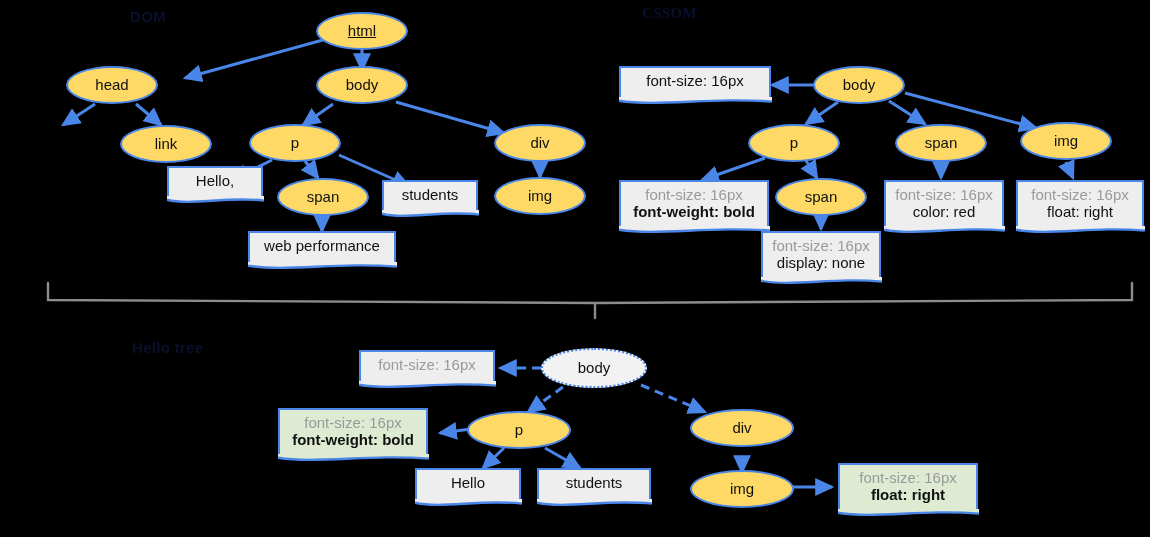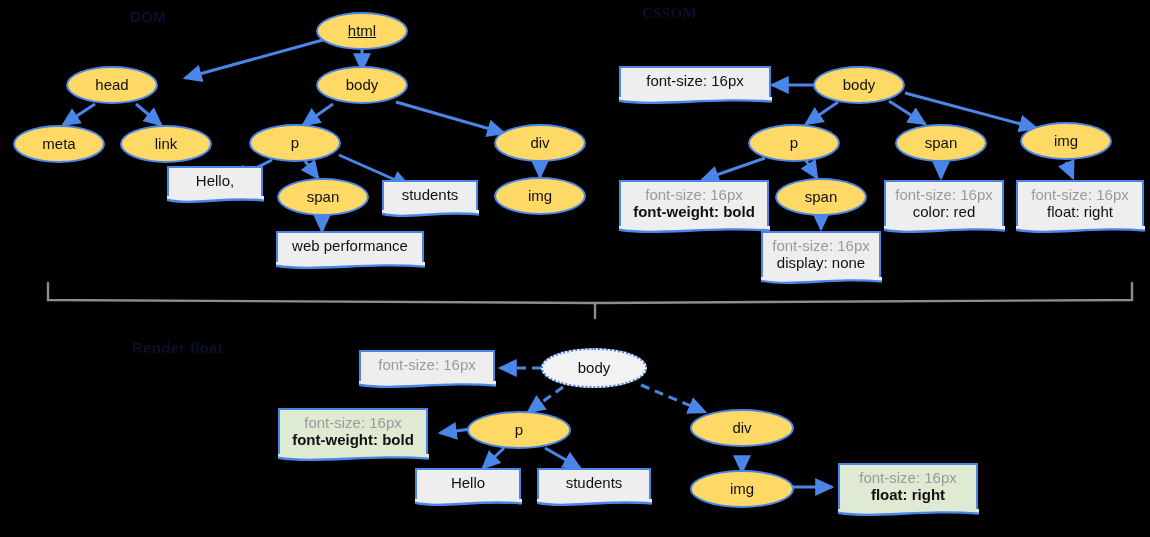--- a/index.html
+++ b/index.html
@@ -115,29 +115,28 @@
     </g>
 
     <g stroke="#8c8c8c" stroke-width="2.4" fill="none" stroke-linecap="round">
       <path d="M48,283 L48,300 L595,303 L1132,300 L1132,283"></path>
       <path d="M595,303 L595,318"></path>
     </g>
   </svg>
 
   <div class="section-title" style="left:130px;top:8px;">DOM</div>
   <div class="section-title" style="left:642px;top:5px;font-family:Liberation Serif, serif;">CSSOM</div>
-  <div class="section-title" style="left:132px;top:339px;">Render float</div>
+  <div class="section-title" style="left:132px;top:339px;">Hello tree</div>
 
   <div class="node ellipse" style="left:316px;top:12px;width:92px;height:38px;text-decoration:underline;">html</div>
 
   <div class="node ellipse" style="left:66px;top:66px;width:92px;height:38px;">head</div>
 
   <div class="node ellipse" style="left:316px;top:66px;width:92px;height:38px;">body</div>
 
-  <div class="node ellipse" style="left:13px;top:125px;width:92px;height:38px;">meta</div>
 
   <div class="node ellipse" style="left:120px;top:125px;width:92px;height:38px;text-align:center;">link</div>
 
   <div class="node ellipse" style="left:249px;top:124px;width:92px;height:38px;">p</div>
 
   <div class="node ellipse" style="left:494px;top:124px;width:92px;height:38px;">div</div>
 
   <div class="node ellipse" style="left:277px;top:178px;width:92px;height:38px;">span</div>
 
   <div class="node ellipse" style="left:494px;top:177px;width:92px;height:38px;">img</div>
@@ -151,21 +150,21 @@
   </div>
 
   <div class="node note" style="left:382px;top:180px;width:96px;height:32px;">
     <span class="line plain">students</span>
     <svg class="wave" viewBox="0 0 100 12" preserveAspectRatio="none">
       <path d="M0,0 L0,4 C25,11 60,0 100,5 L100,0 Z" fill="#eeeeee"></path>
       <path d="M0,4 C25,11 60,0 100,5" stroke="#4a86e8" stroke-width="2.6" fill="none"></path>
     </svg>
   </div>
 
-  <div class="node note" style="left:248px;top:231px;width:148px;height:33px;margin-left:28px;">
+  <div class="node note" style="left:248px;top:231px;width:148px;height:33px;">
     <span class="line plain">web performance</span>
     <svg class="wave" viewBox="0 0 100 12" preserveAspectRatio="none">
       <path d="M0,0 L0,4 C25,11 60,0 100,5 L100,0 Z" fill="#eeeeee"></path>
       <path d="M0,4 C25,11 60,0 100,5" stroke="#4a86e8" stroke-width="2.6" fill="none"></path>
     </svg>
   </div>
 
   <div class="node ellipse" style="left:813px;top:66px;width:92px;height:38px;">body</div>
 
   <div class="node ellipse" style="left:748px;top:124px;width:92px;height:38px;">p</div>

